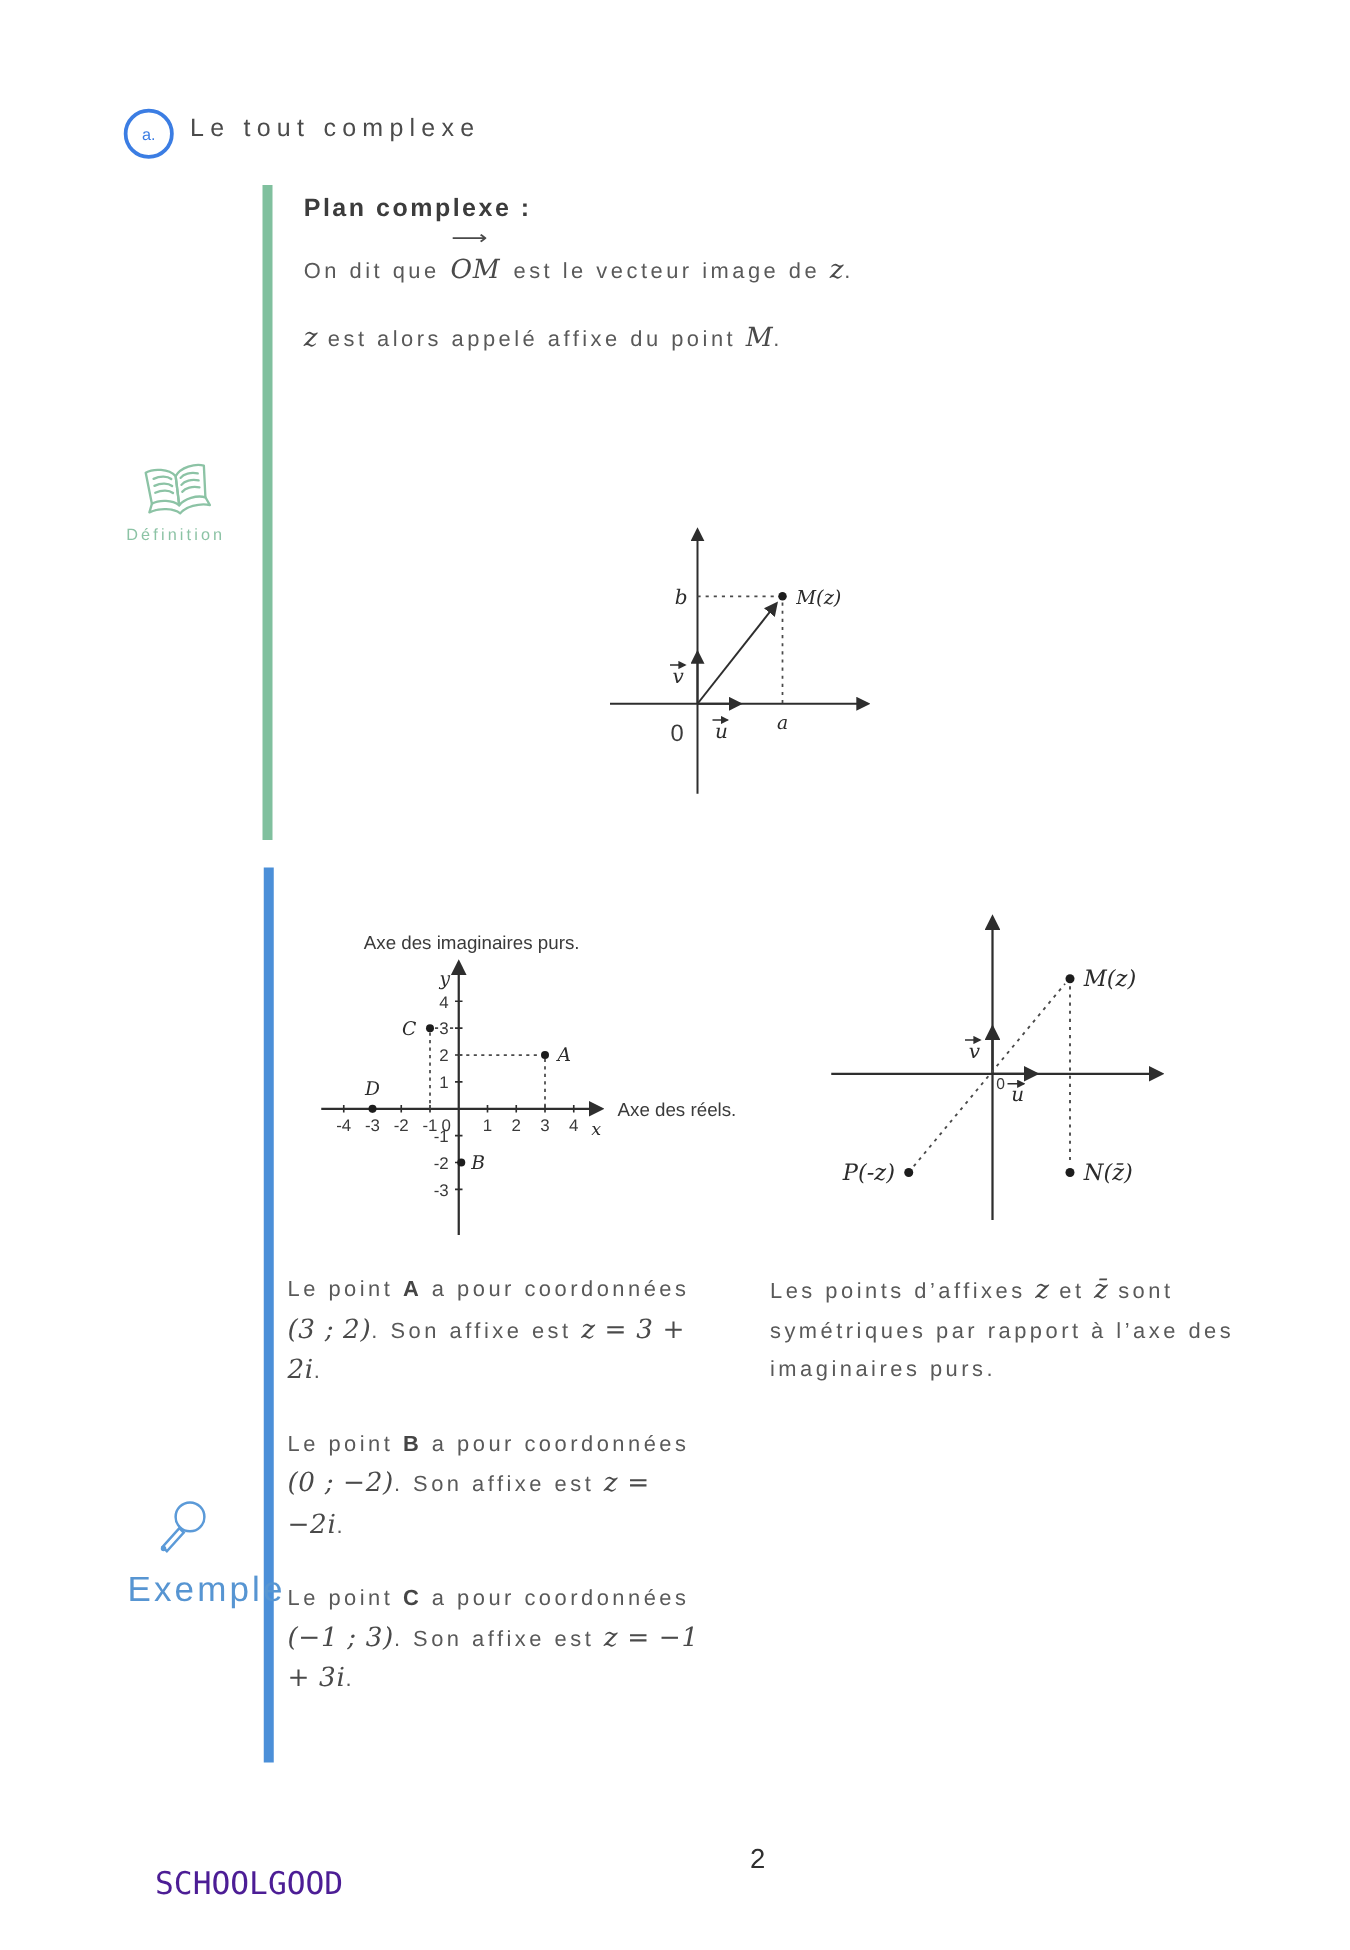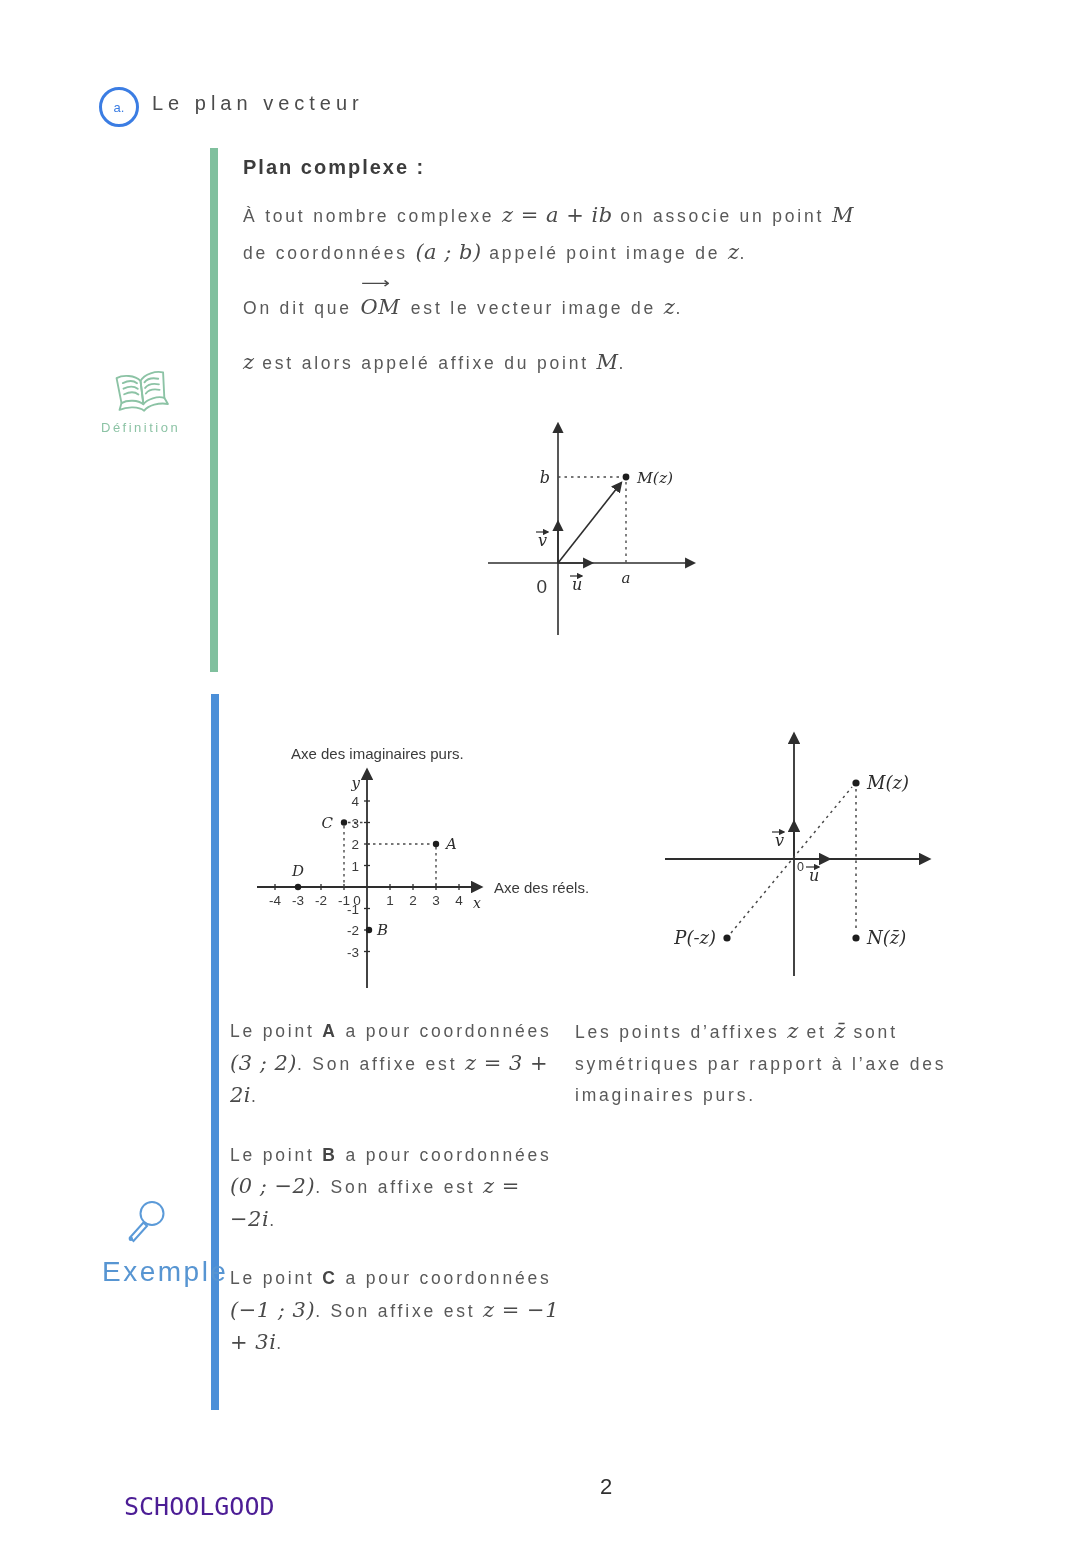--- a/index.html
+++ b/index.html
@@ -54,38 +54,38 @@
     transform:scaleX(1.35); transform-origin:left center;
   }
   
   .fig1 { position:absolute; left:480px; top:408px; }
   .fig2 { position:absolute; left:253px; top:742px; }
   .fig3 { position:absolute; left:645px; top:718px; }
   .fig-sans { font-family:"Liberation Sans", sans-serif; fill:#3a3a3a; }
   .fig-math { font-family:"DejaVu Serif", serif; font-style:italic; fill:#2c2c2c; }
   
   .ex-col-left  { position:absolute; left:230px; top:1016px; width:336px; }
-  .ex-col-right { position:absolute; left:575px; top:1016px; width:384px; }
+  .ex-col-right { position:absolute; left:616px; top:1016px; width:384px; }
   .ex-col-left p.body, .ex-col-right p.body { line-height:31.5px; margin:0 0 27px 0; }
   
   .footer-brand {
     position:absolute; left:84px; top:1492px;
     font-family:"DejaVu Sans Mono", monospace; font-size:25px; color:#4c1d95;margin-left:40px;
   }
   .page-number { position:absolute; left:600px; top:1474px; font-size:22px; color:#2f2f2f; }
 </style>
 </head>
 <body>
 
 <div class="page">
 
   <div class="circle-marker">
     <span>a.</span>
   </div>
-  <div class="section-title">Le plan vecteur</div>
+  <div class="section-title">Le tout complexe</div>
 
   <div class="accent-bar-green"></div>
   <div class="accent-bar-blue"></div>
 
   <div class="book-icon">
     <svg width="60" height="50" viewBox="0 0 64 52">
       <g fill="none" stroke="#8cc3a5" stroke-width="2" stroke-linejoin="round" stroke-linecap="round" transform="rotate(-7 32 26)">
         <path d="M32 13 C27 6 14 4 7 7 L9 34 C16 31 27 33 32 38 Z"></path>
         <path d="M32 13 C37 6 50 4 57 7 L55 34 C48 31 37 33 32 38 Z"></path>
         <path d="M9 34 L6 41 C15 38 27 40 32 45 C37 40 49 38 58 41 L55 34"></path>
@@ -95,21 +95,20 @@
         <path d="M51 13 C45 11 39 12 36 15"></path>
         <path d="M51 19 C45 17 39 18 36 21"></path>
         <path d="M51 25 C45 23 39 24 36 27"></path>
       </g>
     </svg>
   </div>
   <div class="def-label">Définition</div>
 
   <div class="def-content">
     <div class="def-heading">Plan complexe :</div>
-    <p class="body"><span>À tout nombre complexe </span><span class="math">z = a + ib</span><span> on associe un point </span><span class="math">M</span><br><span>de coordonnées </span><span class="math">(a ; b)</span><span> appelé point image de </span><span class="math">z</span><span>.</span></p>
     <p class="body"><span>On dit que </span><span class="vec"><span class="vec-arrow">⟶</span><span class="math">OM</span></span><span> est le vecteur image de </span><span class="math">z</span><span>.</span></p>
     <p class="body"><span class="math">z</span><span> est alors appelé affixe du point </span><span class="math">M</span><span>.</span></p>
   </div>
 
   <svg class="fig1" width="280" height="235" viewBox="0 0 280 235">
     <defs>
       <marker id="ah1" viewBox="0 0 10 10" refX="8" refY="5" markerWidth="7" markerHeight="7" orient="auto-start-reverse">
         <path d="M0,0 L10,5 L0,10 Z" fill="#2e2e2e"></path>
       </marker>
       <marker id="ahs1" viewBox="0 0 10 10" refX="8" refY="5" markerWidth="5.5" markerHeight="5.5" orient="auto-start-reverse">

